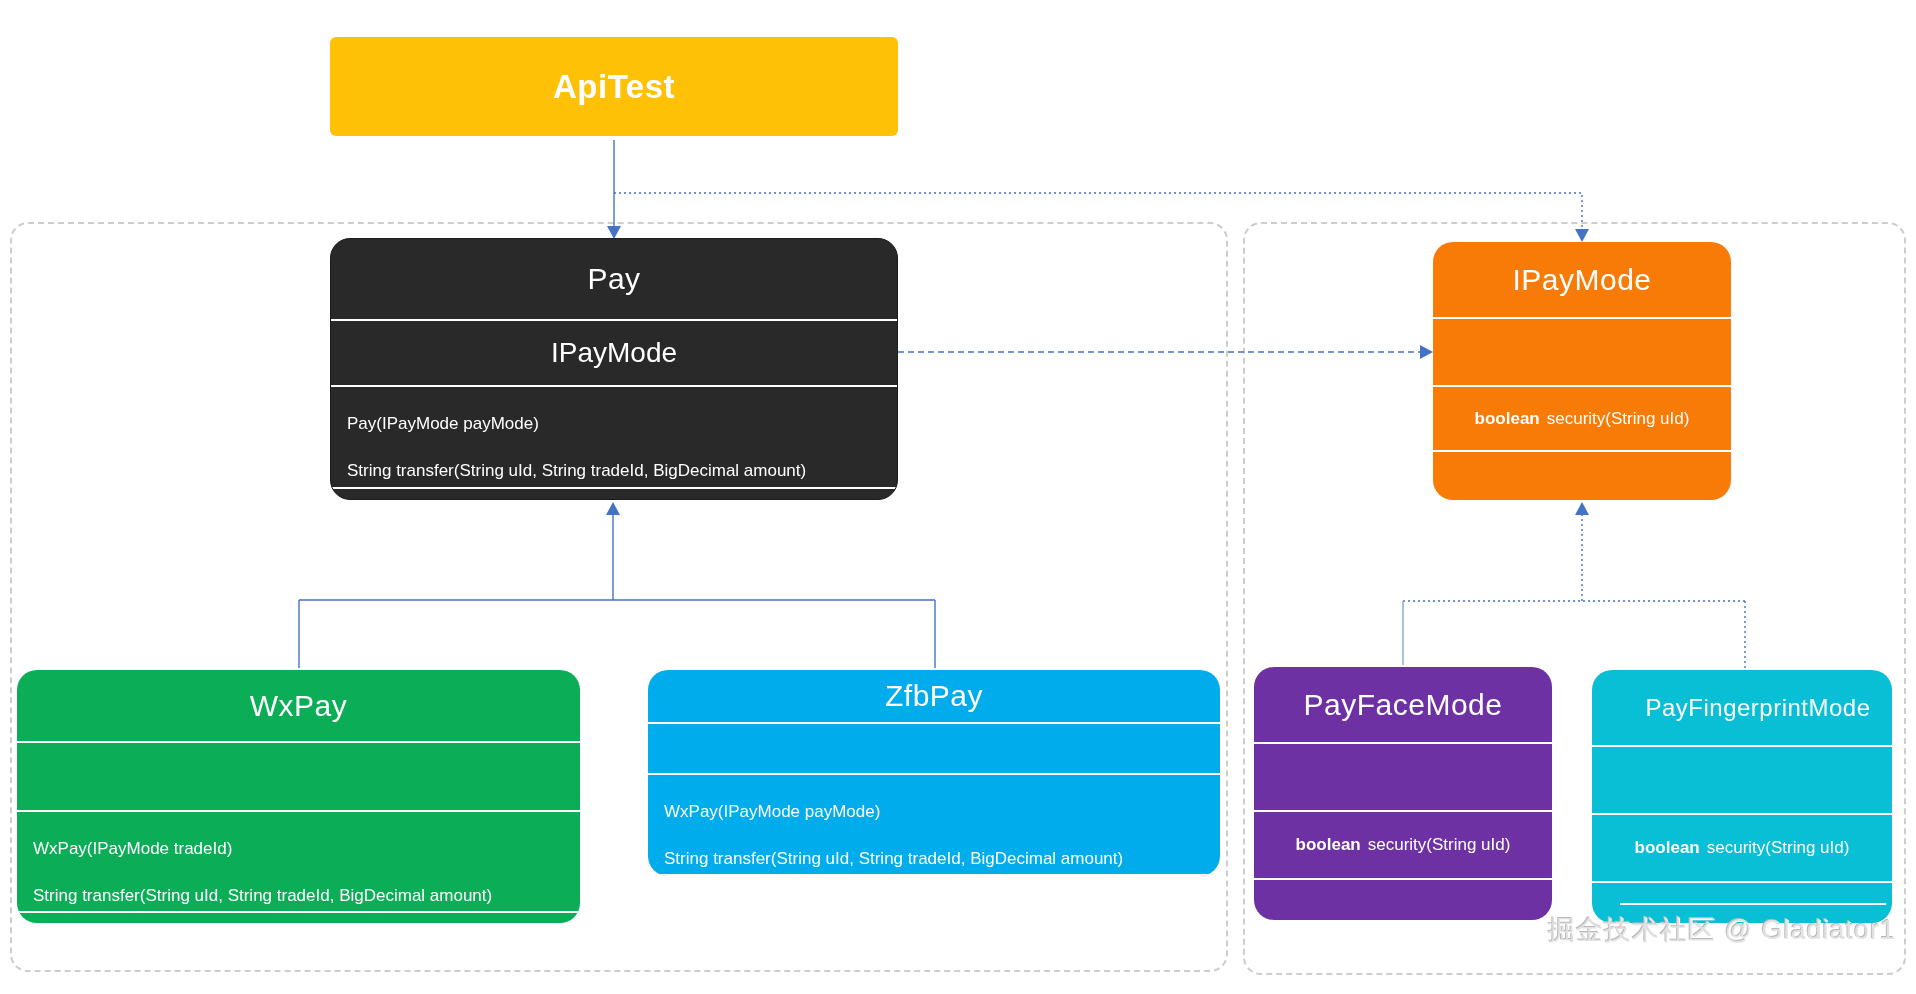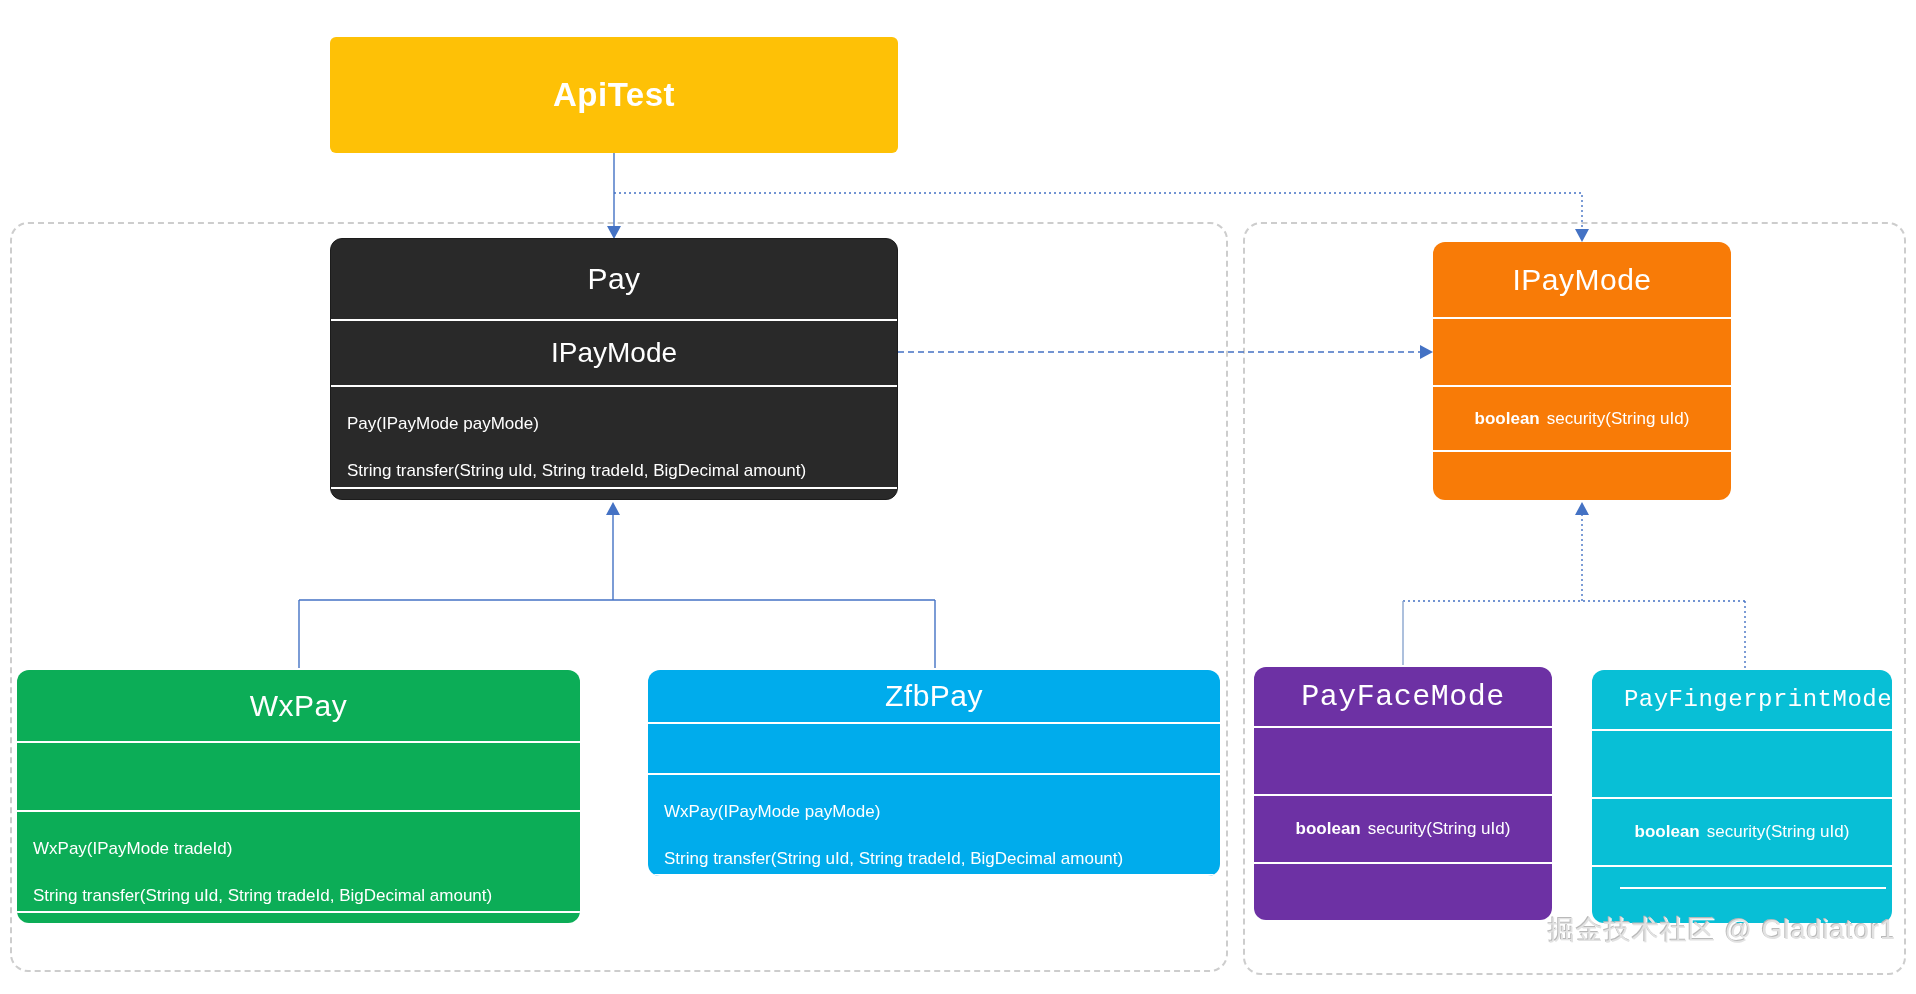--- a/index.html
+++ b/index.html
@@ -7,37 +7,37 @@
     position:relative;width:1916px;height:994px;overflow:hidden;background:#fff;
     font-family:"Liberation Sans", sans-serif;
   }
   
   .group{
     position:absolute;background:#fff;border:2px dashed var(--container-border);
     border-radius:18px;box-sizing:border-box;
   }
   
   .uml{
-    position:absolute;border-radius:12px;box-sizing:border-box;color:#fff;overflow:hidden;
+    position:absolute;border-radius:20px;box-sizing:border-box;color:#fff;overflow:hidden;
     display:flex;flex-direction:column;
   }
   .uml .sec{box-sizing:border-box;}
   .uml .sec + .sec{border-top:2px solid #fff;}
   .title{
     display:flex;align-items:center;justify-content:center;
     font-size:30px;font-weight:400;letter-spacing:.5px;
   }
   .title.small{font-size:24px;margin-left:32px;}
   .methods{padding:13px 0 0 16px;font-size:17px;line-height:47px;white-space:nowrap;}
   .method-center{
     display:flex;align-items:center;justify-content:center;font-size:17px;white-space:nowrap;
   }
   .kw{font-weight:700;margin-right:7px;text-align:right;}
   .apitest{
-    position:absolute;left:330px;top:37px;width:568px;height:116px;border-radius:6px;
+    position:absolute;left:330px;top:37px;width:568px;height:99px;border-radius:6px;
     background:var(--box-yellow);display:flex;align-items:center;justify-content:center;
     color:#fff;font-size:33px;font-weight:700;letter-spacing:.5px;
   }
   
   #pay-box{left:330px;top:238px;width:568px;height:262px;background:var(--box-dark);border:1px solid #1c1c1c;}
   #pay-box .s-title{height:80px;}
   #pay-box .s-iface{height:66px;display:flex;align-items:center;justify-content:center;font-size:28px;}
   #pay-box .s-methods{height:102px;}
   #pay-box .s-footer{flex:1;}
 
@@ -49,21 +49,21 @@
 
   #wxpay-box{left:17px;top:670px;width:563px;height:253px;background:var(--box-green);}
   #zfbpay-box{left:648px;top:670px;width:572px;height:206px;background:var(--box-blue);}
   .impl .s-title{height:71px;}
   .impl .s-empty{height:69px;}
   .impl .s-methods{height:101px;}
   .impl .s-footer{flex:1;}
 
   #payface-box{left:1254px;top:667px;width:298px;height:253px;background:var(--box-purple);}
   #payfinger-box{left:1592px;top:670px;width:300px;height:253px;background:var(--box-cyan);}
-  .mode .s-title{height:59px;font-family:Liberation Mono, monospace;}
+  .mode .s-title{height:75px;}
   .mode .s-empty{height:68px;}
   .mode .s-method{height:68px;}
   .mode .s-footer{flex:1;position:relative;}
   .inner-line{position:absolute;left:28px;right:6px;top:20px;border-top:2px solid #fff;}
 
   
   #wires{position:absolute;left:0;top:0;pointer-events:none;}
   .wire{stroke:var(--connector);stroke-width:1.4;fill:none;}
   .wire.dotted{stroke-dasharray:2 3;}
   .wire.dashed{stroke-dasharray:6 4;}

